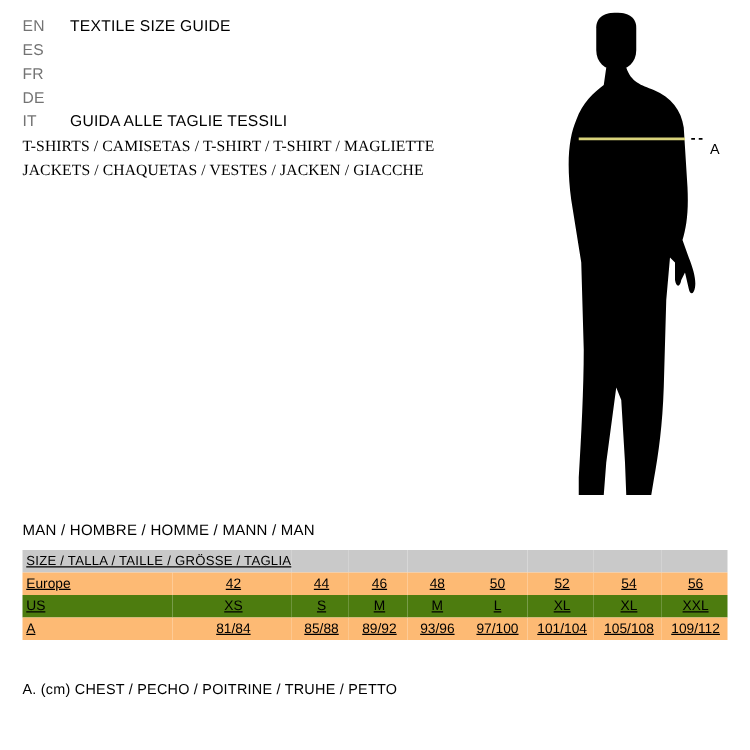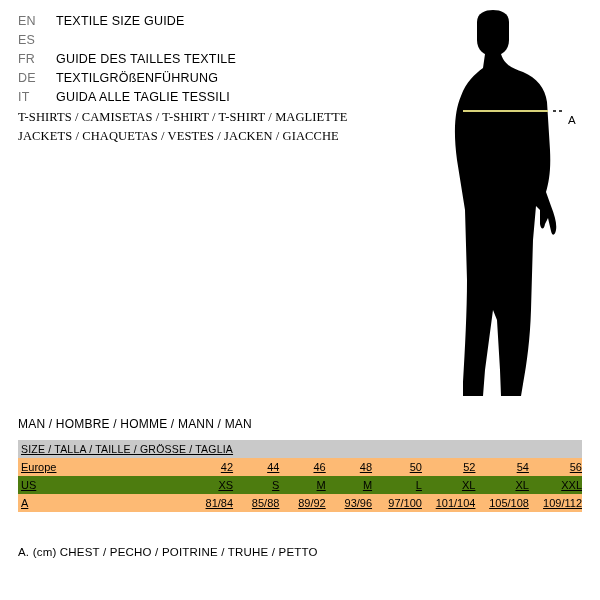--- a/index.html
+++ b/index.html
@@ -116,21 +116,21 @@
   }
   .row-plain td {
     background: #fdba74;
   }
   .col-label {
     width: 86px;
     padding-left: 3px !important;
   }
   .cell {
     width: 68px;
-    text-align: right;
+    text-align: center;
     padding-left: 2px !important;
   }
   .table-footnote {
     position: absolute;
     top: 546px;
     left: 18px;
     font-size: 11.5px;
     letter-spacing: 0.2px;
     white-space: nowrap;
   }
@@ -143,25 +143,23 @@
   <div class="lang-block">
     <div class="lang-row">
       <span class="lang-code">EN</span>
       <span class="lang-text">TEXTILE SIZE GUIDE</span>
     </div>
     <div class="lang-row">
       <span class="lang-code">ES</span>
     </div>
     <div class="lang-row">
       <span class="lang-code">FR</span>
-      <span class="lang-text">GUIDE DES TAILLES TEXTILE</span>
     </div>
     <div class="lang-row">
       <span class="lang-code">DE</span>
-      <span class="lang-text">TEXTILGRÖßENFÜHRUNG</span>
     </div>
     <div class="lang-row">
       <span class="lang-code">IT</span>
       <span class="lang-text">GUIDA ALLE TAGLIE TESSILI</span>
     </div>
   </div>
 
   <div class="cat-block">
     <div class="cat-line">T-SHIRTS / CAMISETAS / T-SHIRT / T-SHIRT / MAGLIETTE</div>
     <div class="cat-line">JACKETS / CHAQUETAS / VESTES / JACKEN / GIACCHE</div>

